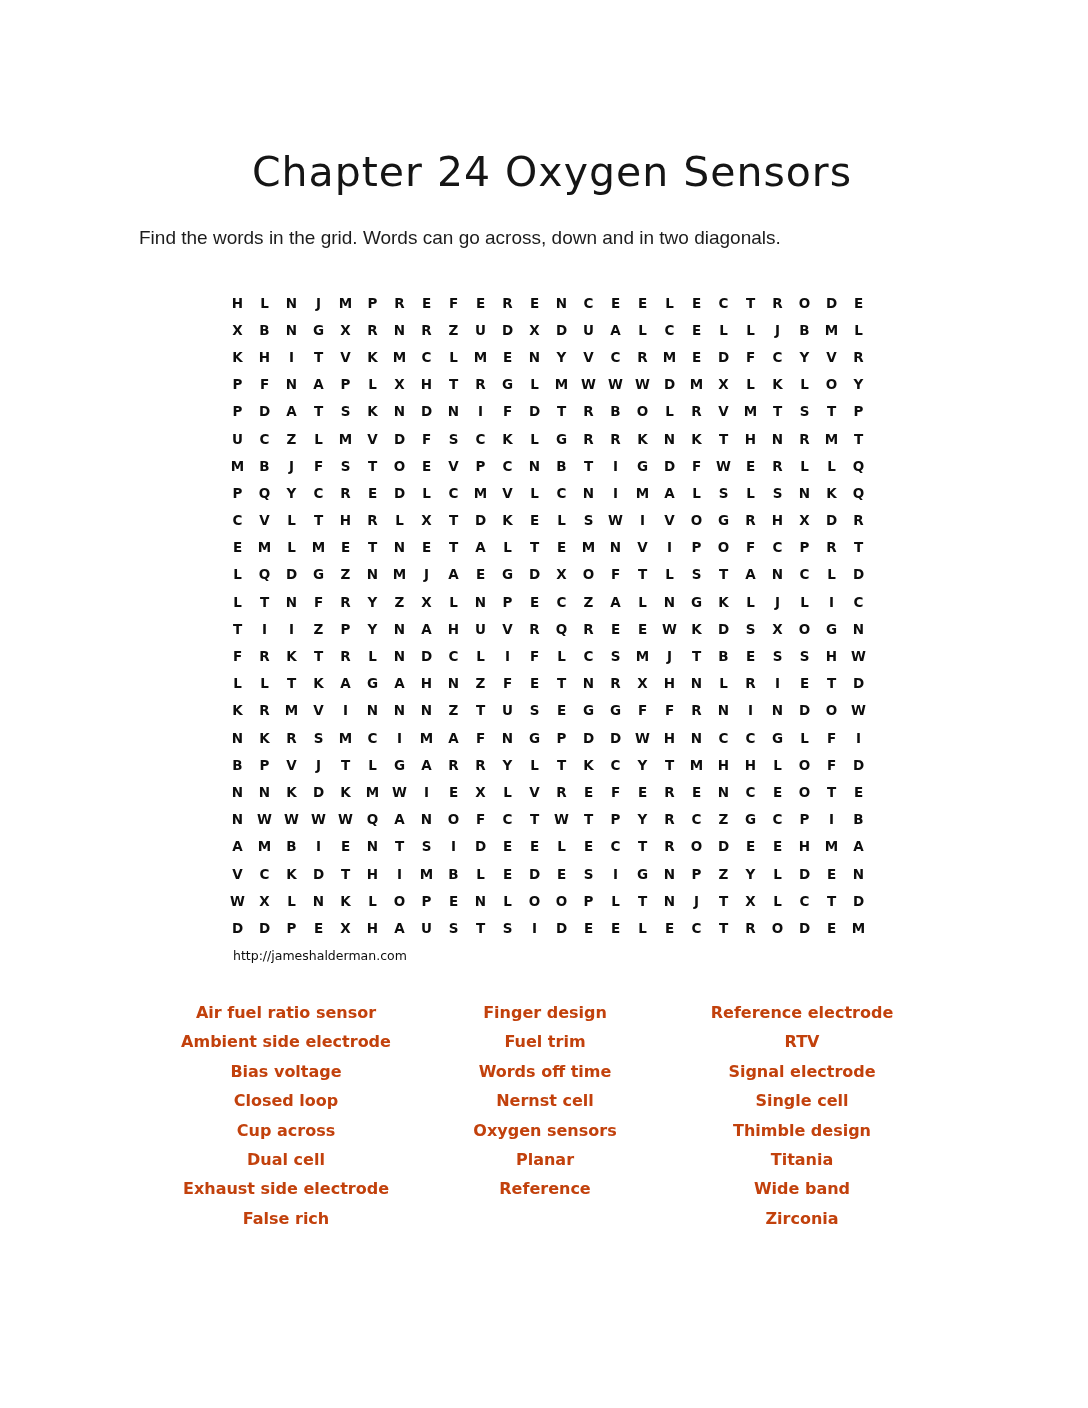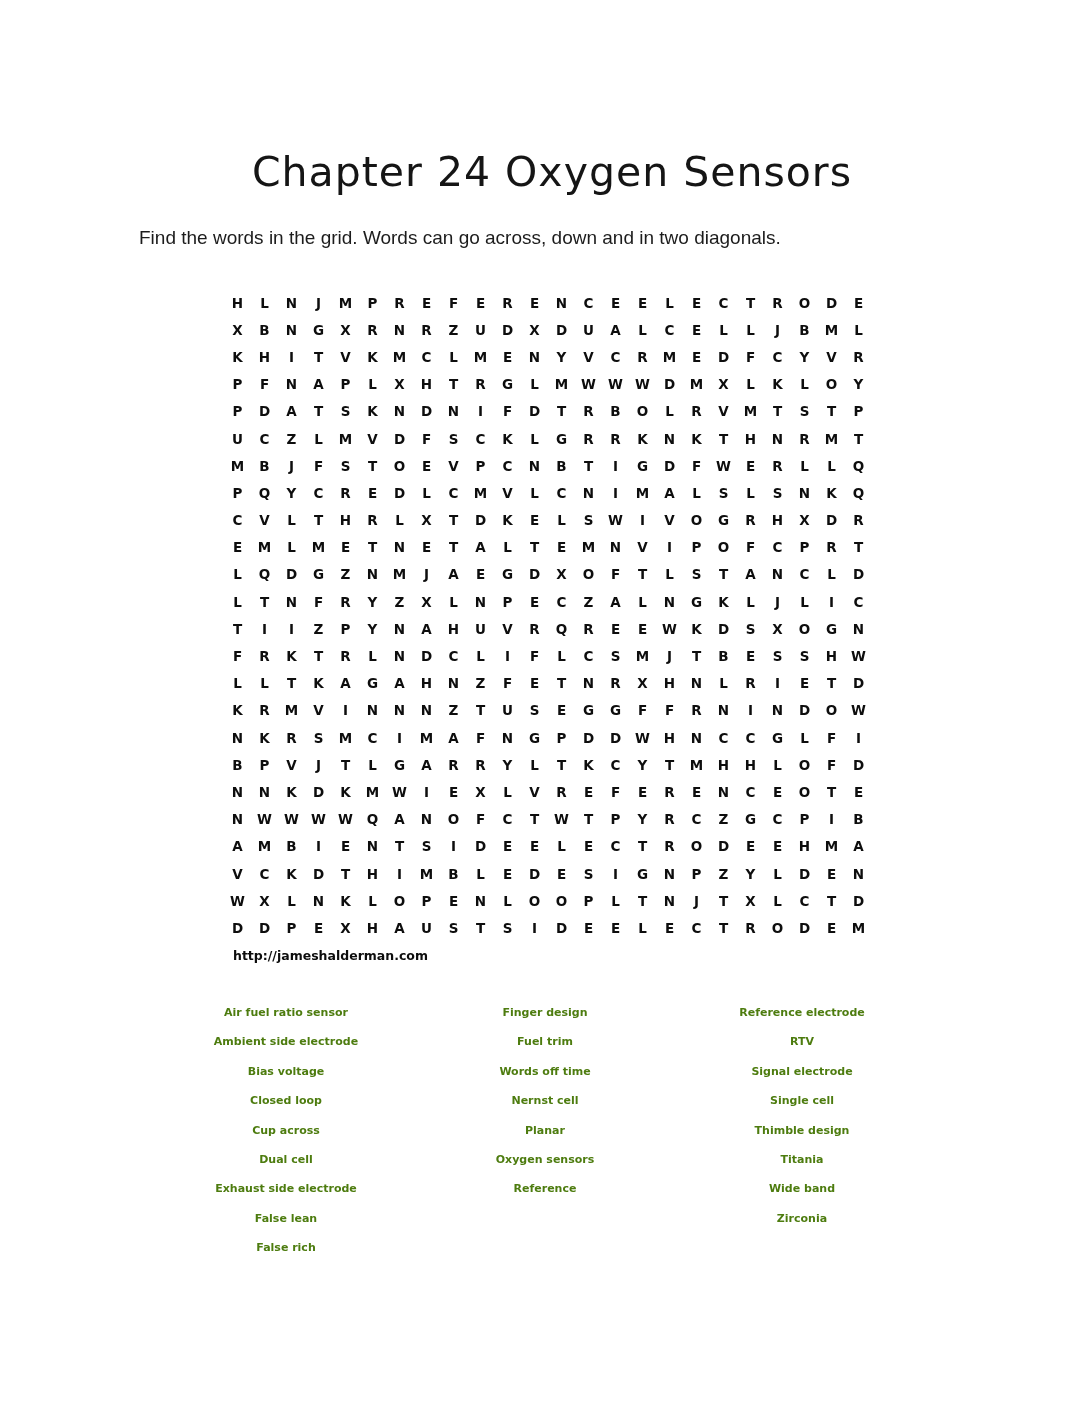--- a/index.html
+++ b/index.html
@@ -53,39 +53,39 @@
     justify-content: center;
     font-size: 13.5px;
     font-weight: bold;
     color: #0d0d0d;
   }
   .source-url {
     position: absolute;
     top: 948px;
     left: 233px;
     font-size: 12.5px;
-    font-weight: bold;
+    font-weight: normal;
     color: #0d0d0d;
     text-decoration: none;
   }
   .word-column {
     position: absolute;
     top: 998px;
     width: 250px;
     text-align: center;
   }
   .word-column.col-1 { left: 161px; }
   .word-column.col-2 { left: 420px; }
   .word-column.col-3 { left: 677px; }
   .word-item {
     height: 29.4px;
     line-height: 29.4px;
-    font-size: 11px;
+    font-size: 16px;
     font-weight: bold;
-    color: #4d7c0f;
+    color: #c2410c;
     white-space: nowrap;
   }
 </style>
 </head>
 <body>
 
 <div class="page">
 
   <div class="title">Chapter 24 Oxygen Sensors</div>
 
@@ -721,31 +721,30 @@
   <div class="source-url">http://jameshalderman.com</div>
 
   <div class="word-column col-1">
       <div class="word-item">Air fuel ratio sensor</div>
       <div class="word-item">Ambient side electrode</div>
       <div class="word-item">Bias voltage</div>
       <div class="word-item">Closed loop</div>
       <div class="word-item">Cup across</div>
       <div class="word-item">Dual cell</div>
       <div class="word-item">Exhaust side electrode</div>
-      <div class="word-item">False lean</div>
       <div class="word-item">False rich</div>
     </div>
 
   <div class="word-column col-2">
       <div class="word-item">Finger design</div>
       <div class="word-item">Fuel trim</div>
       <div class="word-item">Words off time</div>
       <div class="word-item">Nernst cell</div>
+      <div class="word-item">Oxygen sensors</div>
       <div class="word-item">Planar</div>
-      <div class="word-item">Oxygen sensors</div>
       <div class="word-item">Reference</div>
     </div>
 
   <div class="word-column col-3">
       <div class="word-item">Reference electrode</div>
       <div class="word-item">RTV</div>
       <div class="word-item">Signal electrode</div>
       <div class="word-item">Single cell</div>
       <div class="word-item">Thimble design</div>
       <div class="word-item">Titania</div>

